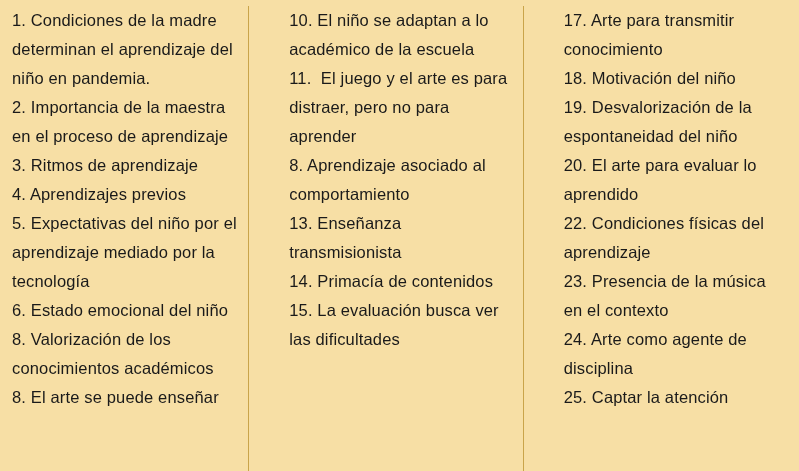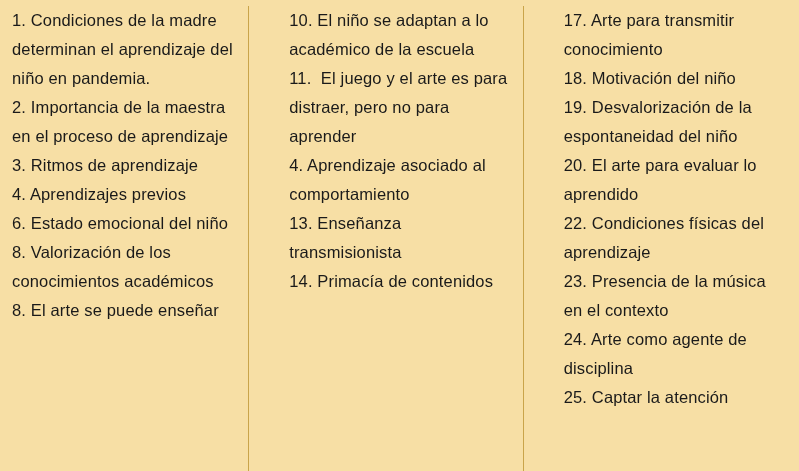--- a/index.html
+++ b/index.html
@@ -53,31 +53,33 @@
 </head>
 <body>
 
 <div class="sheet">
 
   <div class="column col-1">
     <p class="item">1. Condiciones de la madre determinan el aprendizaje del niño en pandemia.</p>
     <p class="item">2. Importancia de la maestra en el proceso de aprendizaje</p>
     <p class="item">3. Ritmos de aprendizaje</p>
     <p class="item">4. Aprendizajes previos</p>
+    <p class="item">5. Expectativas del niño por el aprendizaje mediado por la tecnología</p>
     <p class="item">6. Estado emocional del niño</p>
     <p class="item">8. Valorización de los conocimientos académicos</p>
     <p class="item">8. El arte se puede enseñar</p>
   </div>
 
   <div class="column col-2">
     <p class="item">10. El niño se adaptan a lo académico de la escuela</p>
     <p class="item">11.  El juego y el arte es para distraer, pero no para aprender</p>
-    <p class="item">4. Aprendizaje asociado al comportamiento</p>
+    <p class="item">8. Aprendizaje asociado al comportamiento</p>
     <p class="item">13. Enseñanza transmisionista</p>
     <p class="item">14. Primacía de contenidos</p>
+    <p class="item">15. La evaluación busca ver las dificultades</p>
   </div>
 
   <div class="column col-3">
     <p class="item">17. Arte para transmitir conocimiento</p>
     <p class="item">18. Motivación del niño</p>
     <p class="item">19. Desvalorización de la espontaneidad del niño</p>
     <p class="item">20. El arte para evaluar lo aprendido</p>
     <p class="item">22. Condiciones físicas del aprendizaje</p>
     <p class="item">23. Presencia de la música en el contexto</p>
     <p class="item">24. Arte como agente de disciplina</p>

